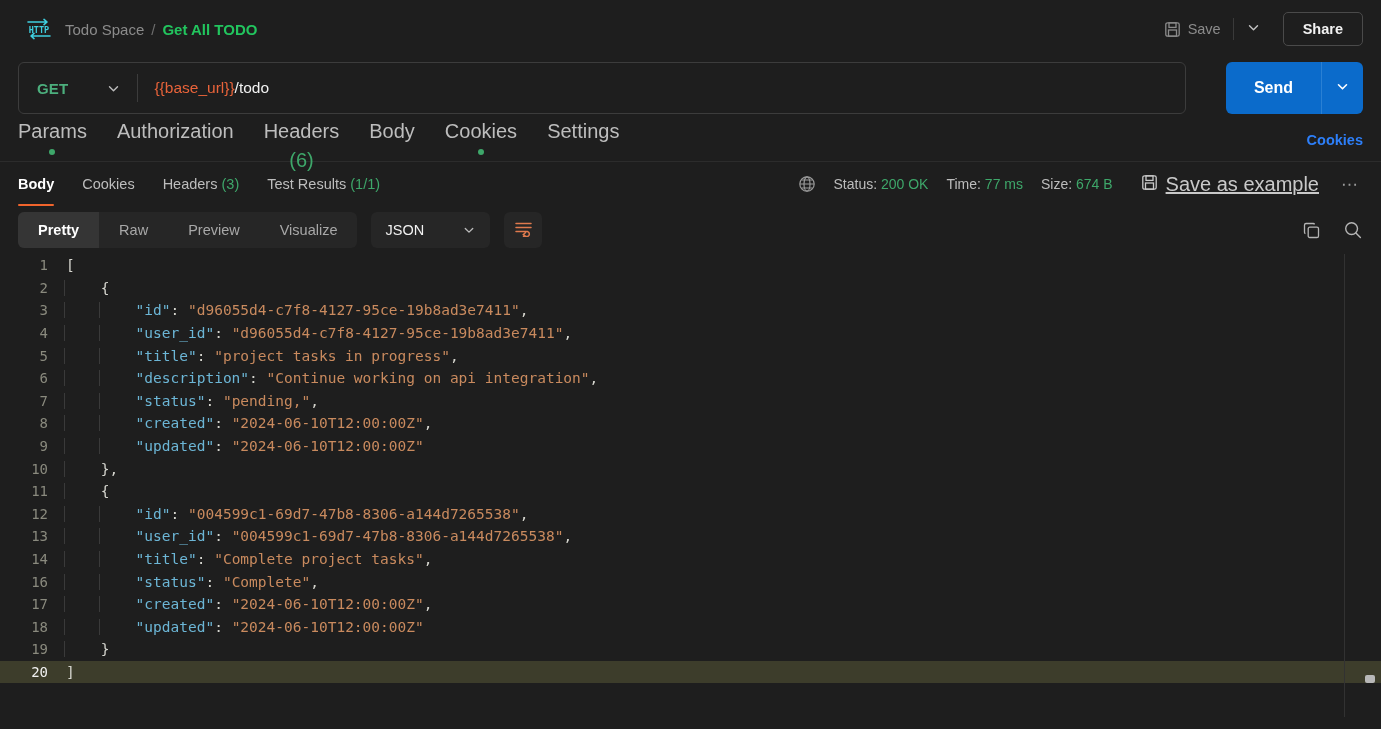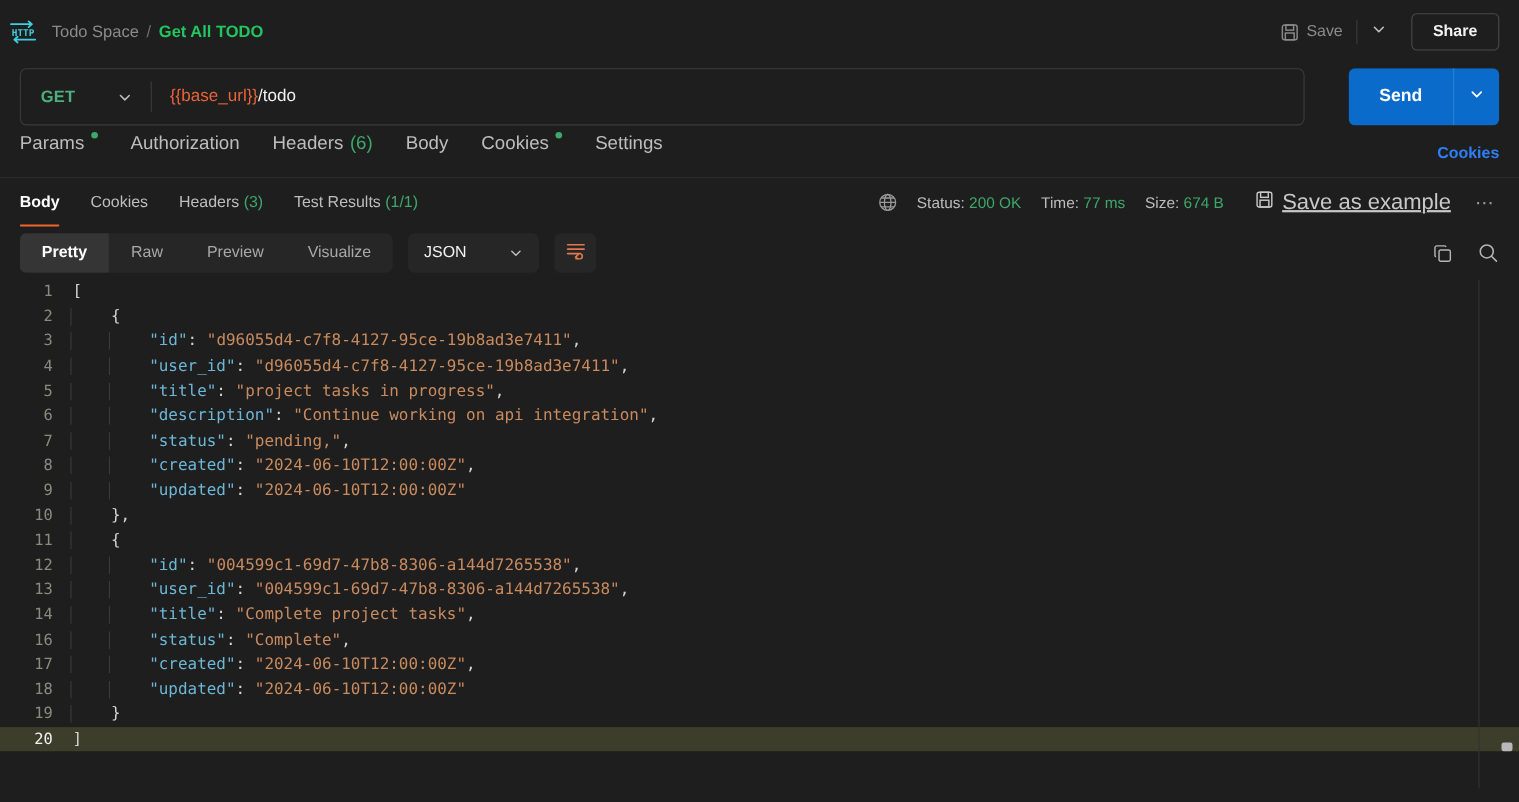--- a/index.html
+++ b/index.html
@@ -8,21 +8,21 @@
     background: #1e1e1e;
     font-family: "Liberation Sans", sans-serif;
     overflow: hidden;
   }
   body { position: relative; }
 
   
   .topbar {
     height: 58px;
     display: flex; align-items: center;
-    padding: 0 18px 0 8px;
+    padding: 0 18px 0 26px;
     background: #1e1e1e;
   }
   .http-icon { width: 26px; height: 24px; margin-right: 13px; flex: none; }
   .breadcrumb { display: flex; align-items: center; font-size: 15px; }
   .bc-space { color: #8b8b8b; }
   .bc-sep { color: #6e6e6e; margin: 0 7px; }
   .bc-title { color: #22c55e; font-weight: bold; }
   .top-right { margin-left: auto; display: flex; align-items: center; gap: 0; }
   .save-btn {
     display: flex; align-items: center; gap: 7px;
@@ -84,24 +84,25 @@
     border-left: 1px solid #2a80d4;
   }
 
   
   .reqtabs {
     display: flex; align-items: center;
     padding: 0 18px; height: 44px;
     border-bottom: 1px solid #2c2c2c;
   }
   .rt {
-    display: flex; gap: 6px;
-    color: #bdbdbd; font-size: 17px;
+    display: flex; align-items: center; gap: 6px;
+    color: #bdbdbd; font-size: 20px;
     margin-right: 30px; cursor: pointer; height: 100%;
     padding-top: 2px;
+    flex-direction: column;
   }
   .rt:last-of-type { margin-right: 0; }
   .dot { width: 6px; height: 6px; border-radius: 50%; background: #3ea76a; display: inline-block; }
   .count { color: #3ea76a; }
   .cookies-link {
     margin-left: auto; color: #2d7ff9; font-size: 14.5px;
     font-weight: bold; cursor: pointer;
   }
 
   

